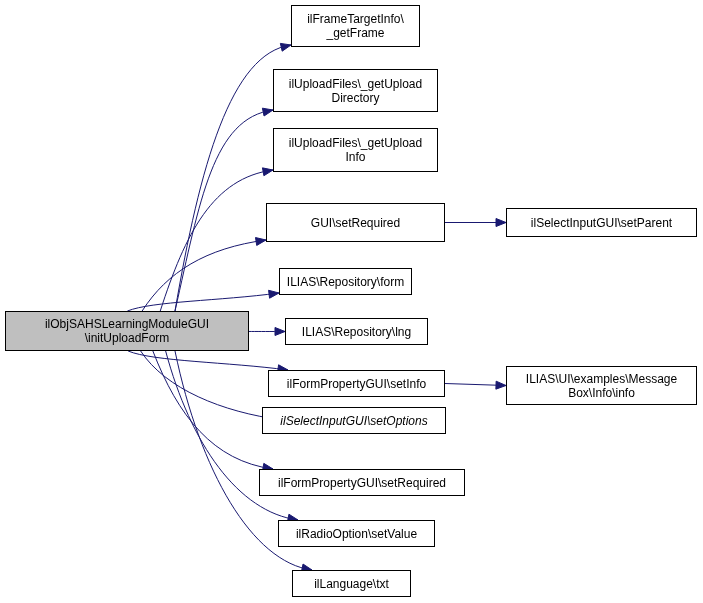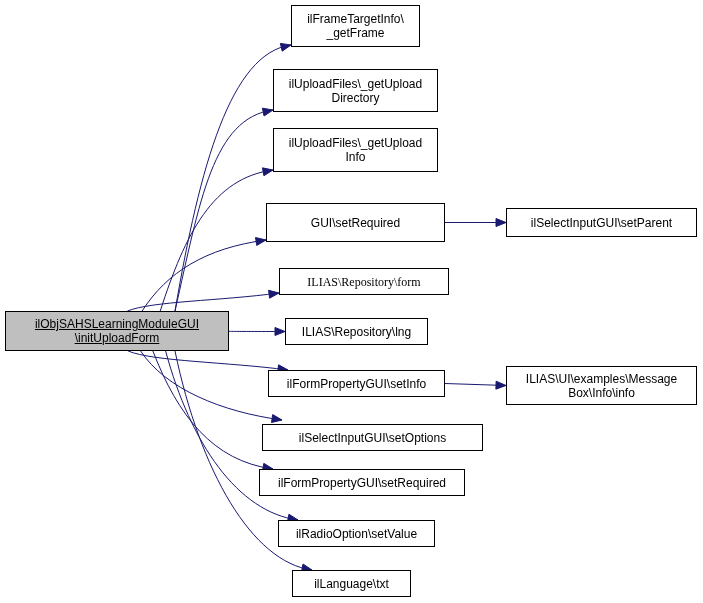--- a/index.html
+++ b/index.html
@@ -42,21 +42,21 @@
       <path d="M165.625,351 C190.625,443.95 238,512 298,520" fill="none" stroke="#191970" stroke-width="1"></path>
       <polygon points="298,520 288.9236993558041,514.201658287392 287.4286500765423,522.0607185144535" fill="#191970" stroke="#191970"></polygon>
       <path d="M175,351 C200,471.45 252,562 312,570" fill="none" stroke="#191970" stroke-width="1"></path>
       <polygon points="312,570 303.03195937600543,564.0355849099527 301.39251189983344,571.8657963996171" fill="#191970" stroke="#191970"></polygon>
       <path d="M445,222.5 L506,222.5" fill="none" stroke="#191970" stroke-width="1"></path>
       <polygon points="506,222.5 496,218.5 496,226.5" fill="#191970" stroke="#191970"></polygon>
       <path d="M445,383.5 L506,385.5" fill="none" stroke="#191970" stroke-width="1"></path>
       <polygon points="506,385.5 496.1364498398086,381.17445052769153 495.8742916272348,389.1701539408741" fill="#191970" stroke="#191970"></polygon>
     </svg>
 
-  <div class="node root" id="node-root" style="left:5px; top:311px; width:224px; height:40px;text-decoration:underline;">
+  <div class="node root" id="node-root" style="left:5px; top:311px; width:244px; height:40px;">
     <span>ilObjSAHSLearningModuleGUI</span>
     <span>\initUploadForm</span>
   </div>
 
   <div class="node" id="node-n1" style="left:291px; top:5px; width:129px; height:42px;">
     <span>ilFrameTargetInfo\</span>
     <span>_getFrame</span>
   </div>
 
   <div class="node" id="node-n2" style="left:273px; top:69px; width:165px; height:43px;">
@@ -66,33 +66,33 @@
 
   <div class="node" id="node-n3" style="left:273px; top:128px; width:165px; height:44px;">
     <span>ilUploadFiles\_getUpload</span>
     <span>Info</span>
   </div>
 
   <div class="node" id="node-n4" style="left:266px; top:203px; width:179px; height:39px;">
     <span>GUI\setRequired</span>
   </div>
 
-  <div class="node" id="node-n5" style="left:279px; top:268px; width:170px; height:27px;font-family:Liberation Serif, serif;">
+  <div class="node" id="node-n5" style="left:279px; top:268px; width:133px; height:27px;">
     <span>ILIAS\Repository\form</span>
   </div>
 
   <div class="node" id="node-n6" style="left:285px; top:318px; width:143px; height:27px;">
     <span>ILIAS\Repository\lng</span>
   </div>
 
   <div class="node" id="node-n7" style="left:268px; top:370px; width:177px; height:27px;">
     <span>ilFormPropertyGUI\setInfo</span>
   </div>
 
-  <div class="node" id="node-n8" style="left:262px; top:424px; width:221px; height:27px;">
+  <div class="node" id="node-n8" style="left:262px; top:407px; width:184px; height:27px;font-style:italic;">
     <span>ilSelectInputGUI\setOptions</span>
   </div>
 
   <div class="node" id="node-n9" style="left:259px; top:469px; width:206px; height:27px;">
     <span>ilFormPropertyGUI\setRequired</span>
   </div>
 
   <div class="node" id="node-n10" style="left:278px; top:520px; width:157px; height:27px;">
     <span>ilRadioOption\setValue</span>
   </div>

